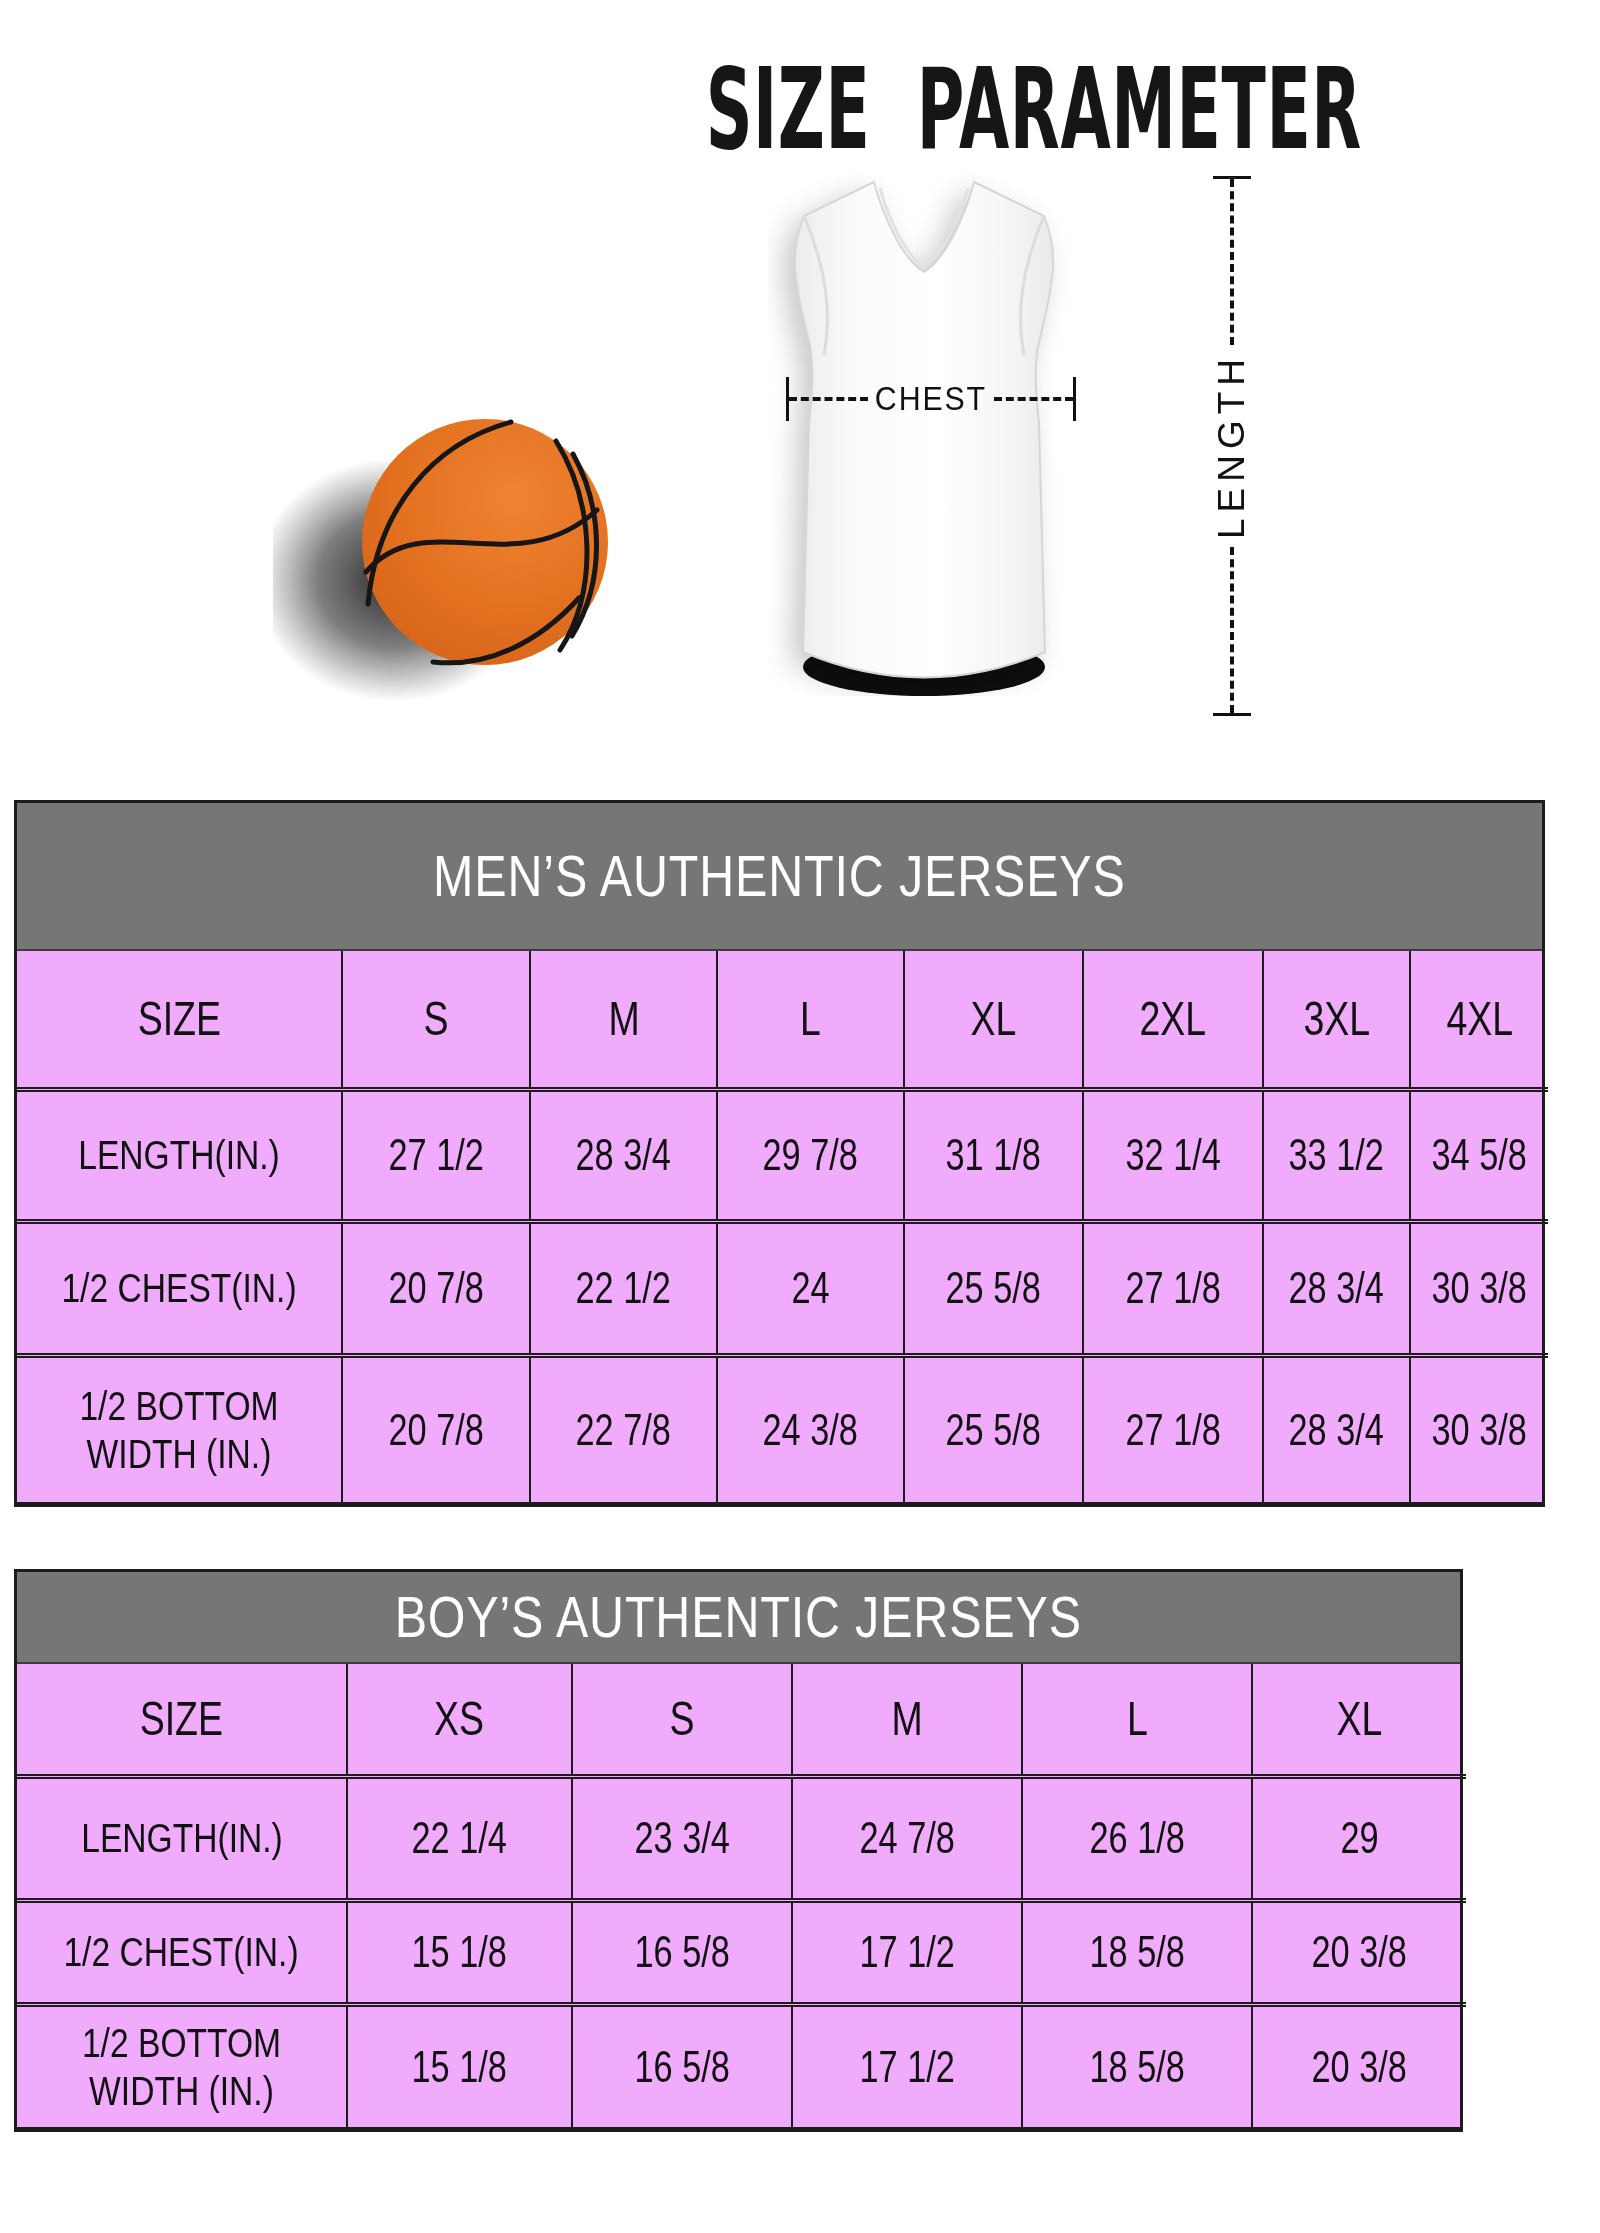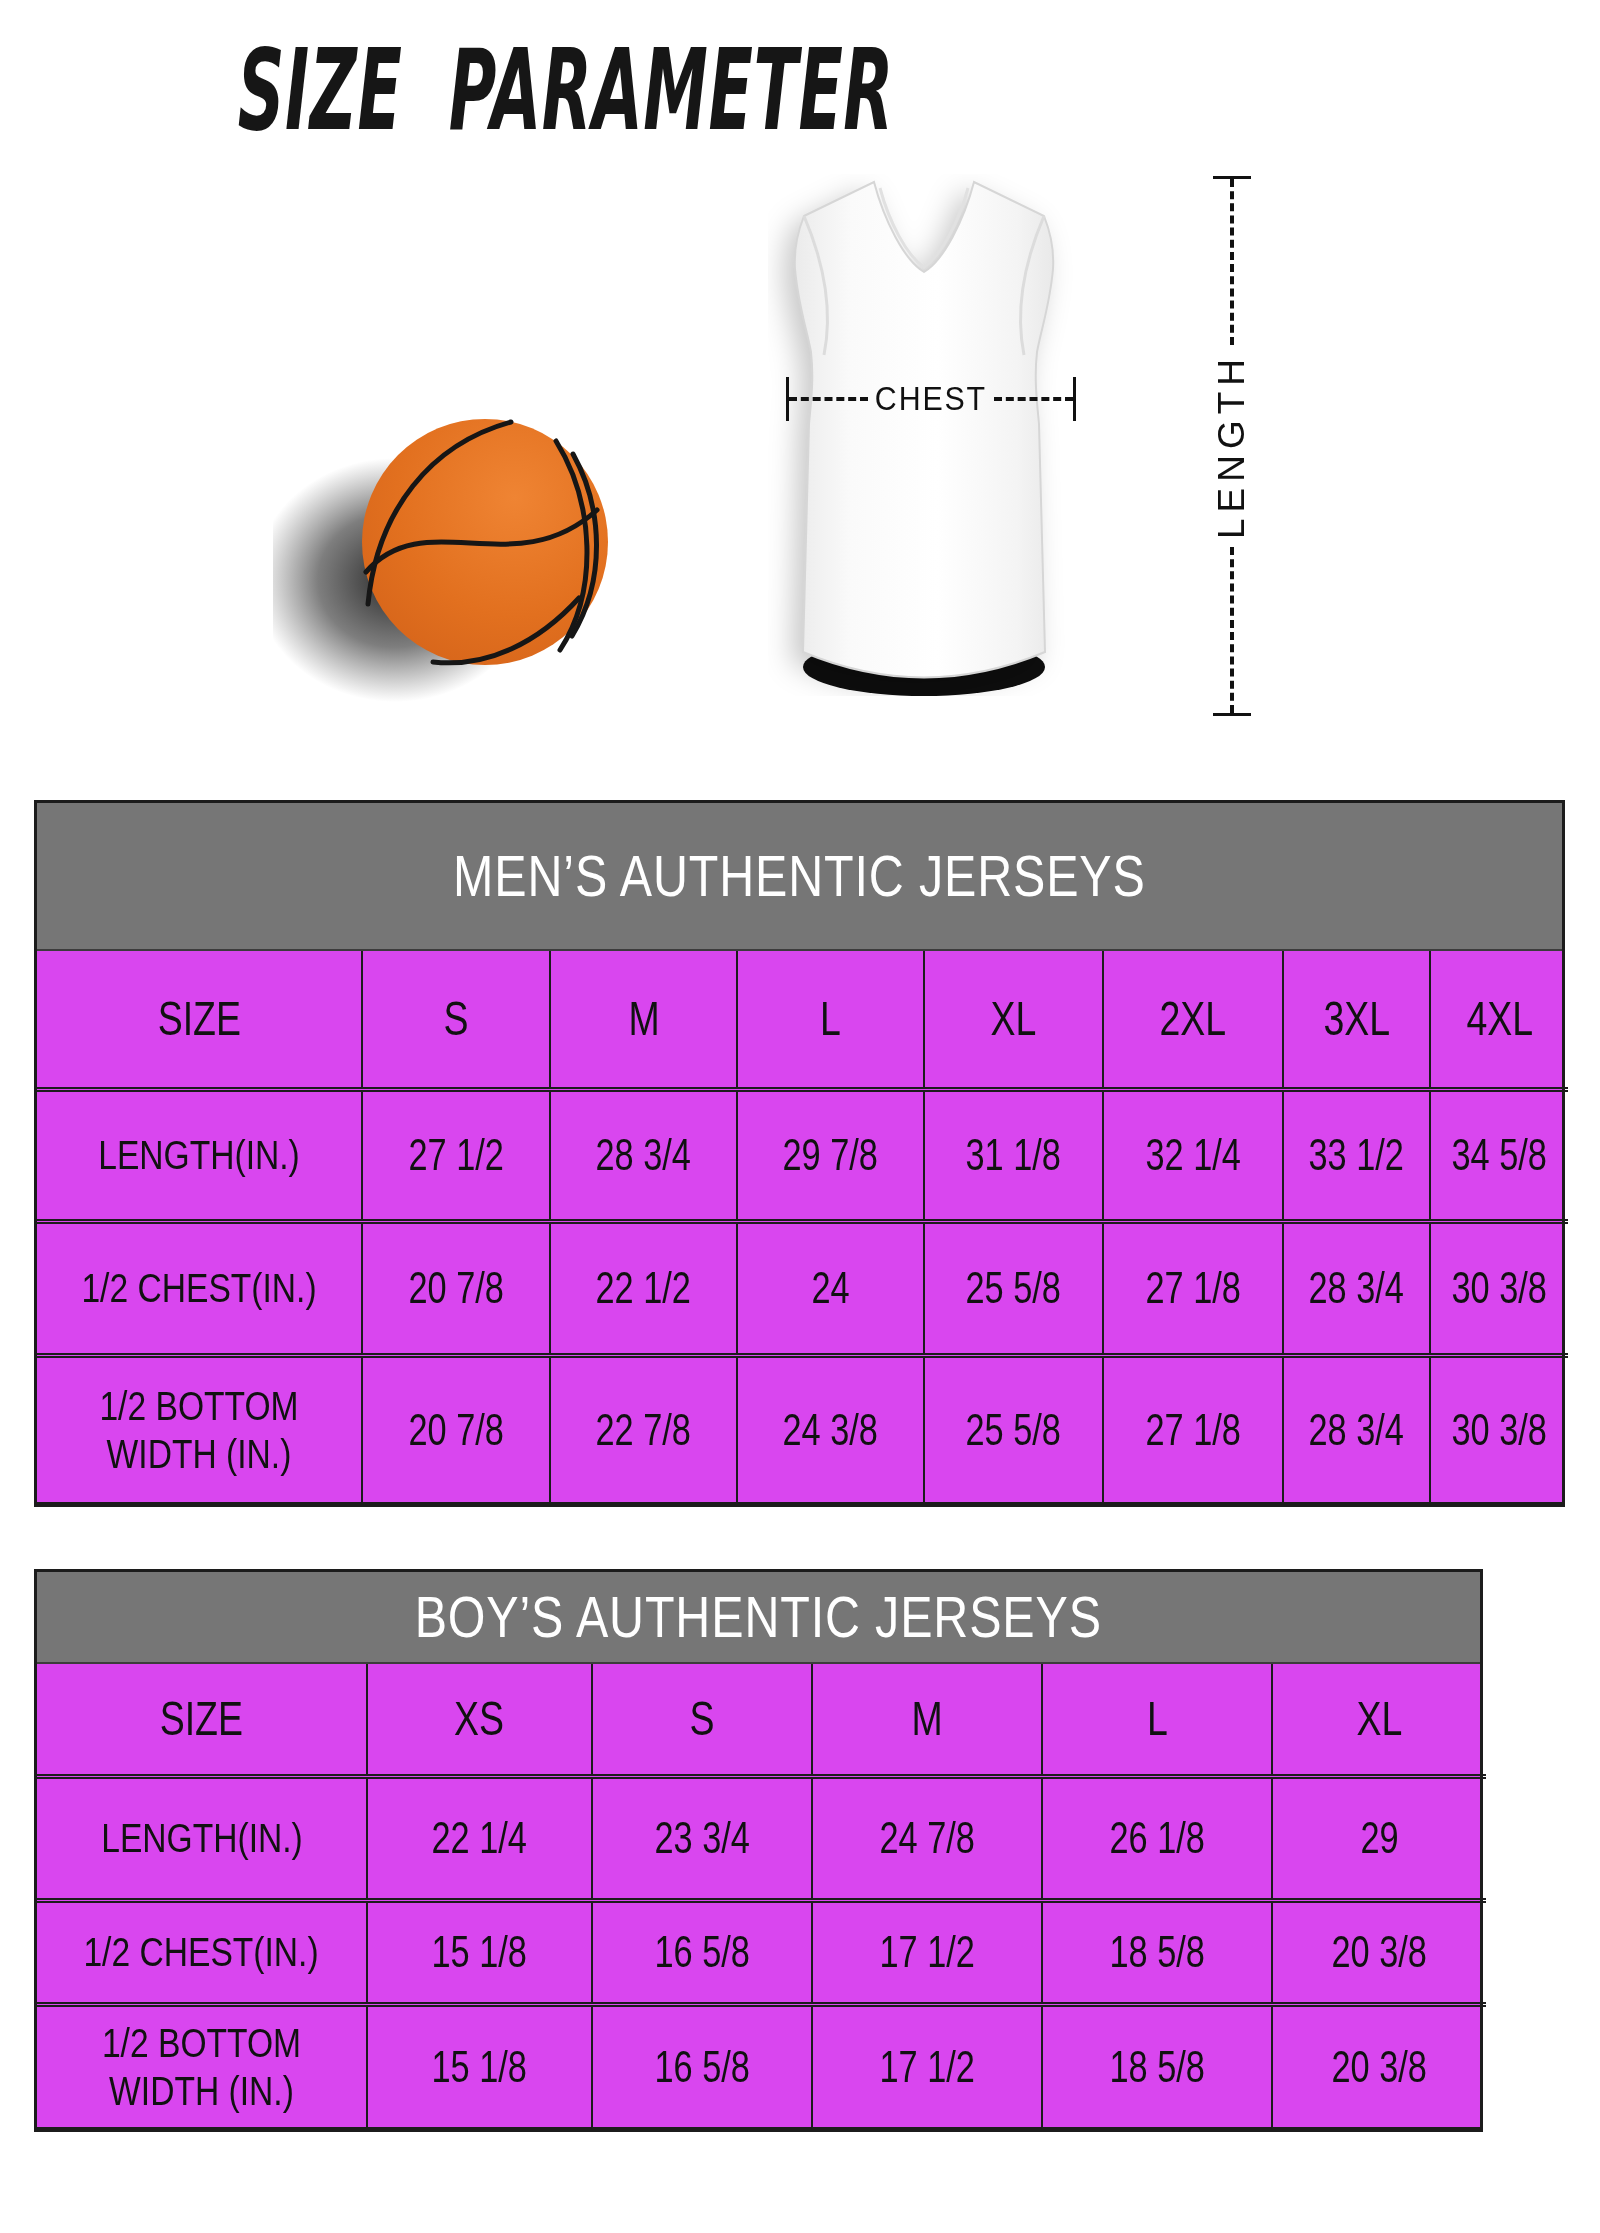--- a/index.html
+++ b/index.html
@@ -2,21 +2,21 @@
 <html><head>
 <meta charset="utf-8">
 <style>
   * { margin:0; padding:0; box-sizing:border-box; }
   html,body { background:#ffffff; }
   body {
     width:1600px; height:2233px; position:relative; overflow:hidden;
     font-family:"Liberation Sans", sans-serif; color:#111;
   }
   
-  .title-wrap { text-align:left; padding-top:34px; height:144px;font-style:italic; }
+  .title-wrap { text-align:right; padding-top:53px; height:144px; }
   .title-text {
     display:inline-block; font-family:"DejaVu Sans", sans-serif;
     font-weight:bold; font-size:112px; line-height:1.0;
     letter-spacing:1px; word-spacing:40px;
     transform:scaleX(0.58); transform-origin:center; color:#161616;
     white-space:nowrap;
   }
   
   .hero { position:relative; height:648px; }
   .basketball-svg { position:absolute; left:273px; top:268px; width:342px; height:292px; }
@@ -37,22 +37,22 @@
     display:flex; flex-direction:column; align-items:center;
   }
   .length-line .tick { height:3px; width:38px; background:#111; }
   .length-line .vdash { flex:1; width:0; border-left:4px dashed #111; }
   .length-label {
     writing-mode:vertical-rl; transform:rotate(180deg);
     font-size:37px; letter-spacing:6px; padding:8px 0; white-space:nowrap;
   }
   
   .tbl-wrap {
-    margin-left:34px; border:3px solid #1c1c1c; border-bottom-width:5px;
-    background:#d946ef;
+    margin-left:14px; border:3px solid #1c1c1c; border-bottom-width:5px;
+    background:#f0abfc;
   }
   .tbl-wrap.mens { width:1531px; margin-top:8px; }
   .tbl-wrap.boys { width:1449px; margin-top:62px; }
   .bar {
     background:#767676; display:flex; align-items:center; justify-content:center;
     border-bottom:2px solid #3c3c3c;
   }
   .bar.mens-bar { height:148px; }
   .bar.boys-bar { height:92px; }
   .bar-text {

